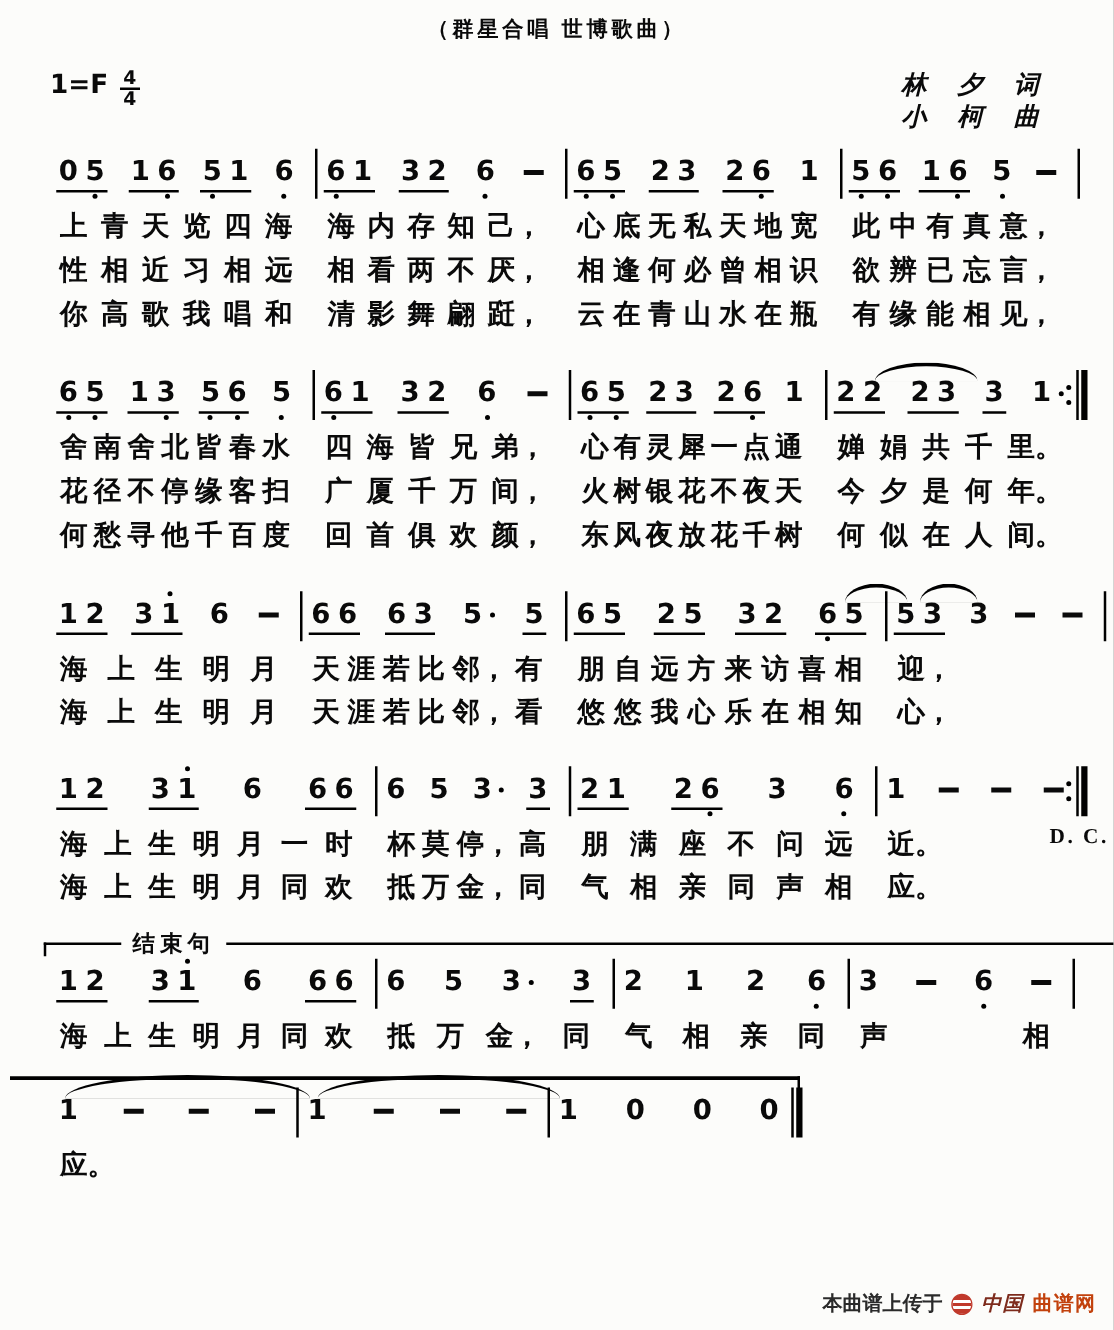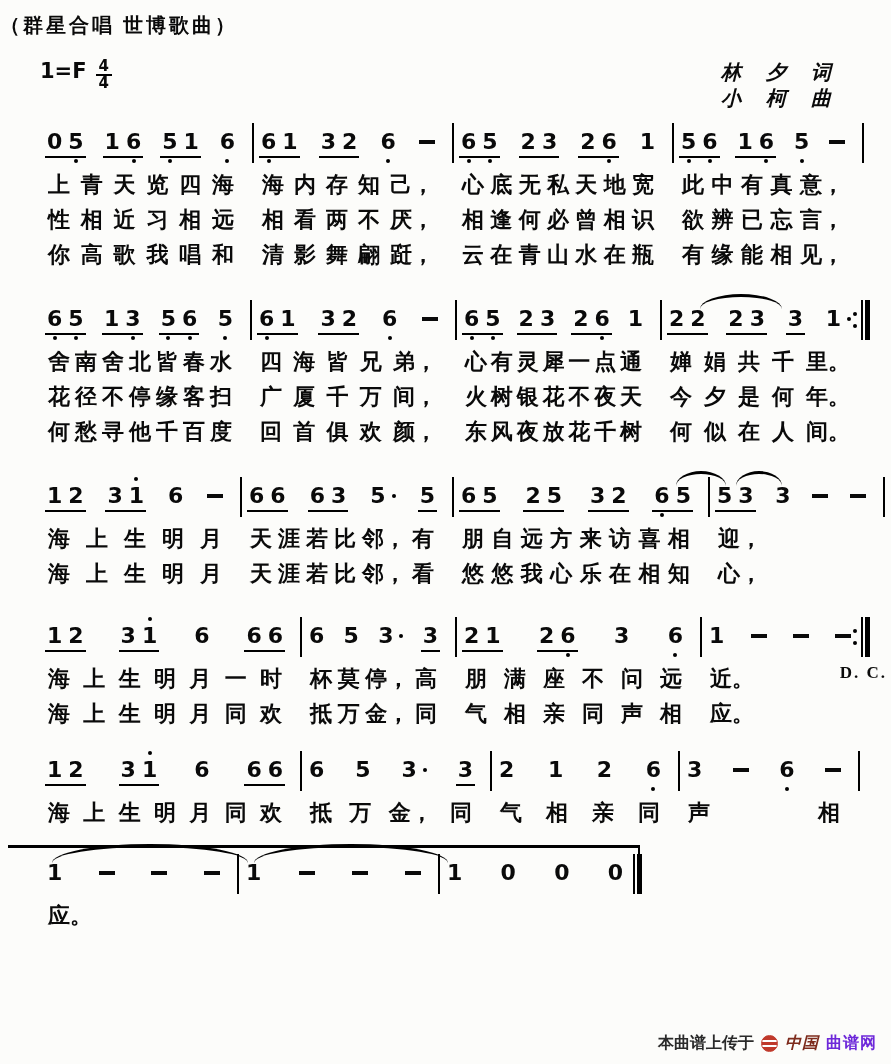--- a/index.html
+++ b/index.html
@@ -1,21 +1,21 @@
 <!DOCTYPE html>
 <html><head>
 <meta charset="utf-8">
 <style>
   html,body{margin:0;padding:0;background:#9a9a9a;}
   .page{position:relative;width:891px;height:1064px;margin:0 auto;background:#fcfcfa;color:#0a0a0a;
         font-family:"Liberation Serif","DejaVu Serif",serif;overflow:hidden;}
   
   .title{margin:22px 0 0;text-align:center;font-family:"Liberation Sans","DejaVu Sans",sans-serif;
          font-weight:900;font-size:46px;line-height:52px;letter-spacing:10px;}
-  .subtitle{margin-top:12px;text-align:left;font-size:20px;font-weight:700;letter-spacing:3px;}
+  .subtitle{margin-top:12px;text-align:center;font-size:17px;font-weight:700;letter-spacing:3px;}
   .meta{display:flex;justify-content:space-between;align-items:flex-start;padding:20px 60px 0 40px;height:56px;box-sizing:border-box;}
   .keysig{display:flex;font-weight:700;font-size:21px;font-family:"DejaVu Sans",sans-serif;}
   .frac{display:inline-flex;flex-direction:column;align-items:center;margin-left:9px;}
   .ft{font:700 15px/15px "DejaVu Sans",sans-serif;padding:0 3px;}
   .fb{border-top:2px solid #000;}
   .credits{text-align:right;font-size:20px;font-weight:700;line-height:26px;word-spacing:20px;font-style:italic;}
   
   .system{position:relative;width:891px;}
   .sys-gap1{margin-top:26px;} .sys-gap2{margin-top:26px;} .sys-gap3{margin-top:26px;}
   .sys-gap4{margin-top:24px;} .sys-gap5{margin-top:18px;} .sys-gap6{margin-top:10px;}
@@ -53,21 +53,21 @@
   .endline{position:relative;height:12px;margin-left:8px;width:632px;}
   .endline .hline{position:absolute;top:5px;left:0;right:0;height:2.5px;background:#000;}
   .endline .rtick{position:absolute;right:0;top:5px;width:2.5px;height:11px;background:#000;}
   
   .footer{position:absolute;right:14px;bottom:10px;display:flex;align-items:center;gap:7px;
           font-size:16px;font-weight:700;color:#2a2a2a;}
   .logo-icon{display:inline-block;width:17px;height:17px;border-radius:50%;
              background:linear-gradient(#c0392b 0 4px,#fff 4px 6px,#c0392b 6px 9px,#fff 9px 11px,#c0392b 11px 17px);
              border:1px solid #c0392b;box-sizing:border-box;}
   .site-dark{color:#7d2b1c;font-style:italic;letter-spacing:1px;}
-  .site-red{color:#6d28d9;letter-spacing:1px;font-family:Liberation Mono, monospace;}
+  .site-red{color:#c2410c;letter-spacing:1px;font-family:Liberation Mono, monospace;}
 </style>
 </head>
 <body>
 
 <div class="page">
 
   <div class="subtitle">（群星合唱 世博歌曲）</div>
 
   <div class="meta">
     <div class="keysig">
@@ -1322,20 +1322,25 @@
             <span class="syl">同</span>
             <span class="syl">声</span>
             <span class="syl">相</span>
           </div>
           <div class="lcell" style="width: 168px;">
             <span class="syl">应。</span>
           </div>
         </div>
       </div>
       <div class="system sys-gap5">
+        <div class="bracket">
+          <span class="btick"></span>
+          <span class="hline"></span>
+          <span class="blabel">结束句</span>
+        </div>
         <div class="notation">
           <div class="measure" style="width: 262px;">
             <span class="unit ul">
               <span class="note">
                 <span class="da"></span>
                 <span class="nw">
                   <span class="num">1</span>
                 </span>
                 <span class="db"></span>
               </span>

